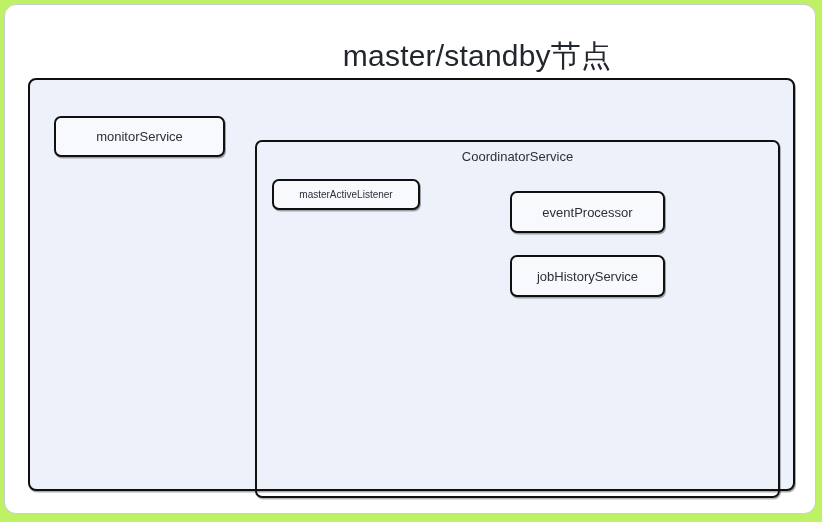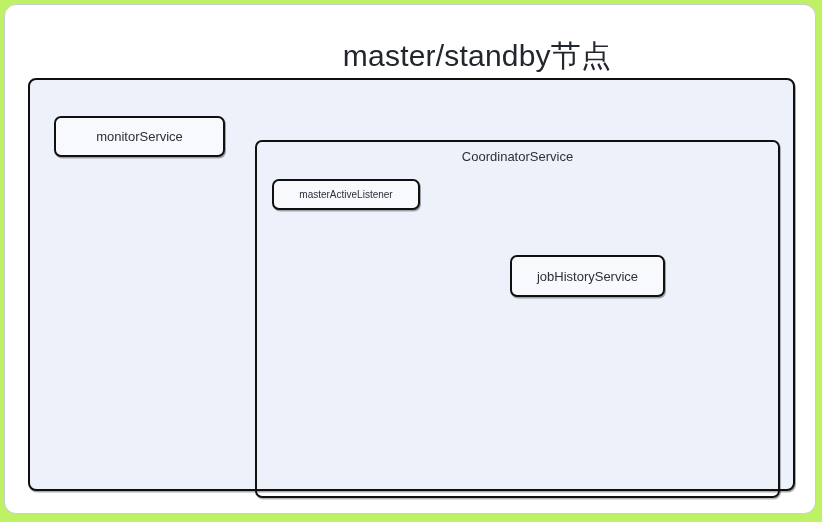--- a/index.html
+++ b/index.html
@@ -147,18 +147,21 @@
 
   <div class="coordinator-box">
     <div class="coordinator-label">CoordinatorService</div>
   </div>
 
   <div class="leaf-box listener-box">
     <span>masterActiveListener</span>
   </div>
 
 
+  <div class="leaf-box event-box">
+    <span>eventProcessor</span>
+  </div>
 
   <div class="leaf-box job-box">
     <span>jobHistoryService</span>
   </div>
 
 </div>
 
 </body></html>

